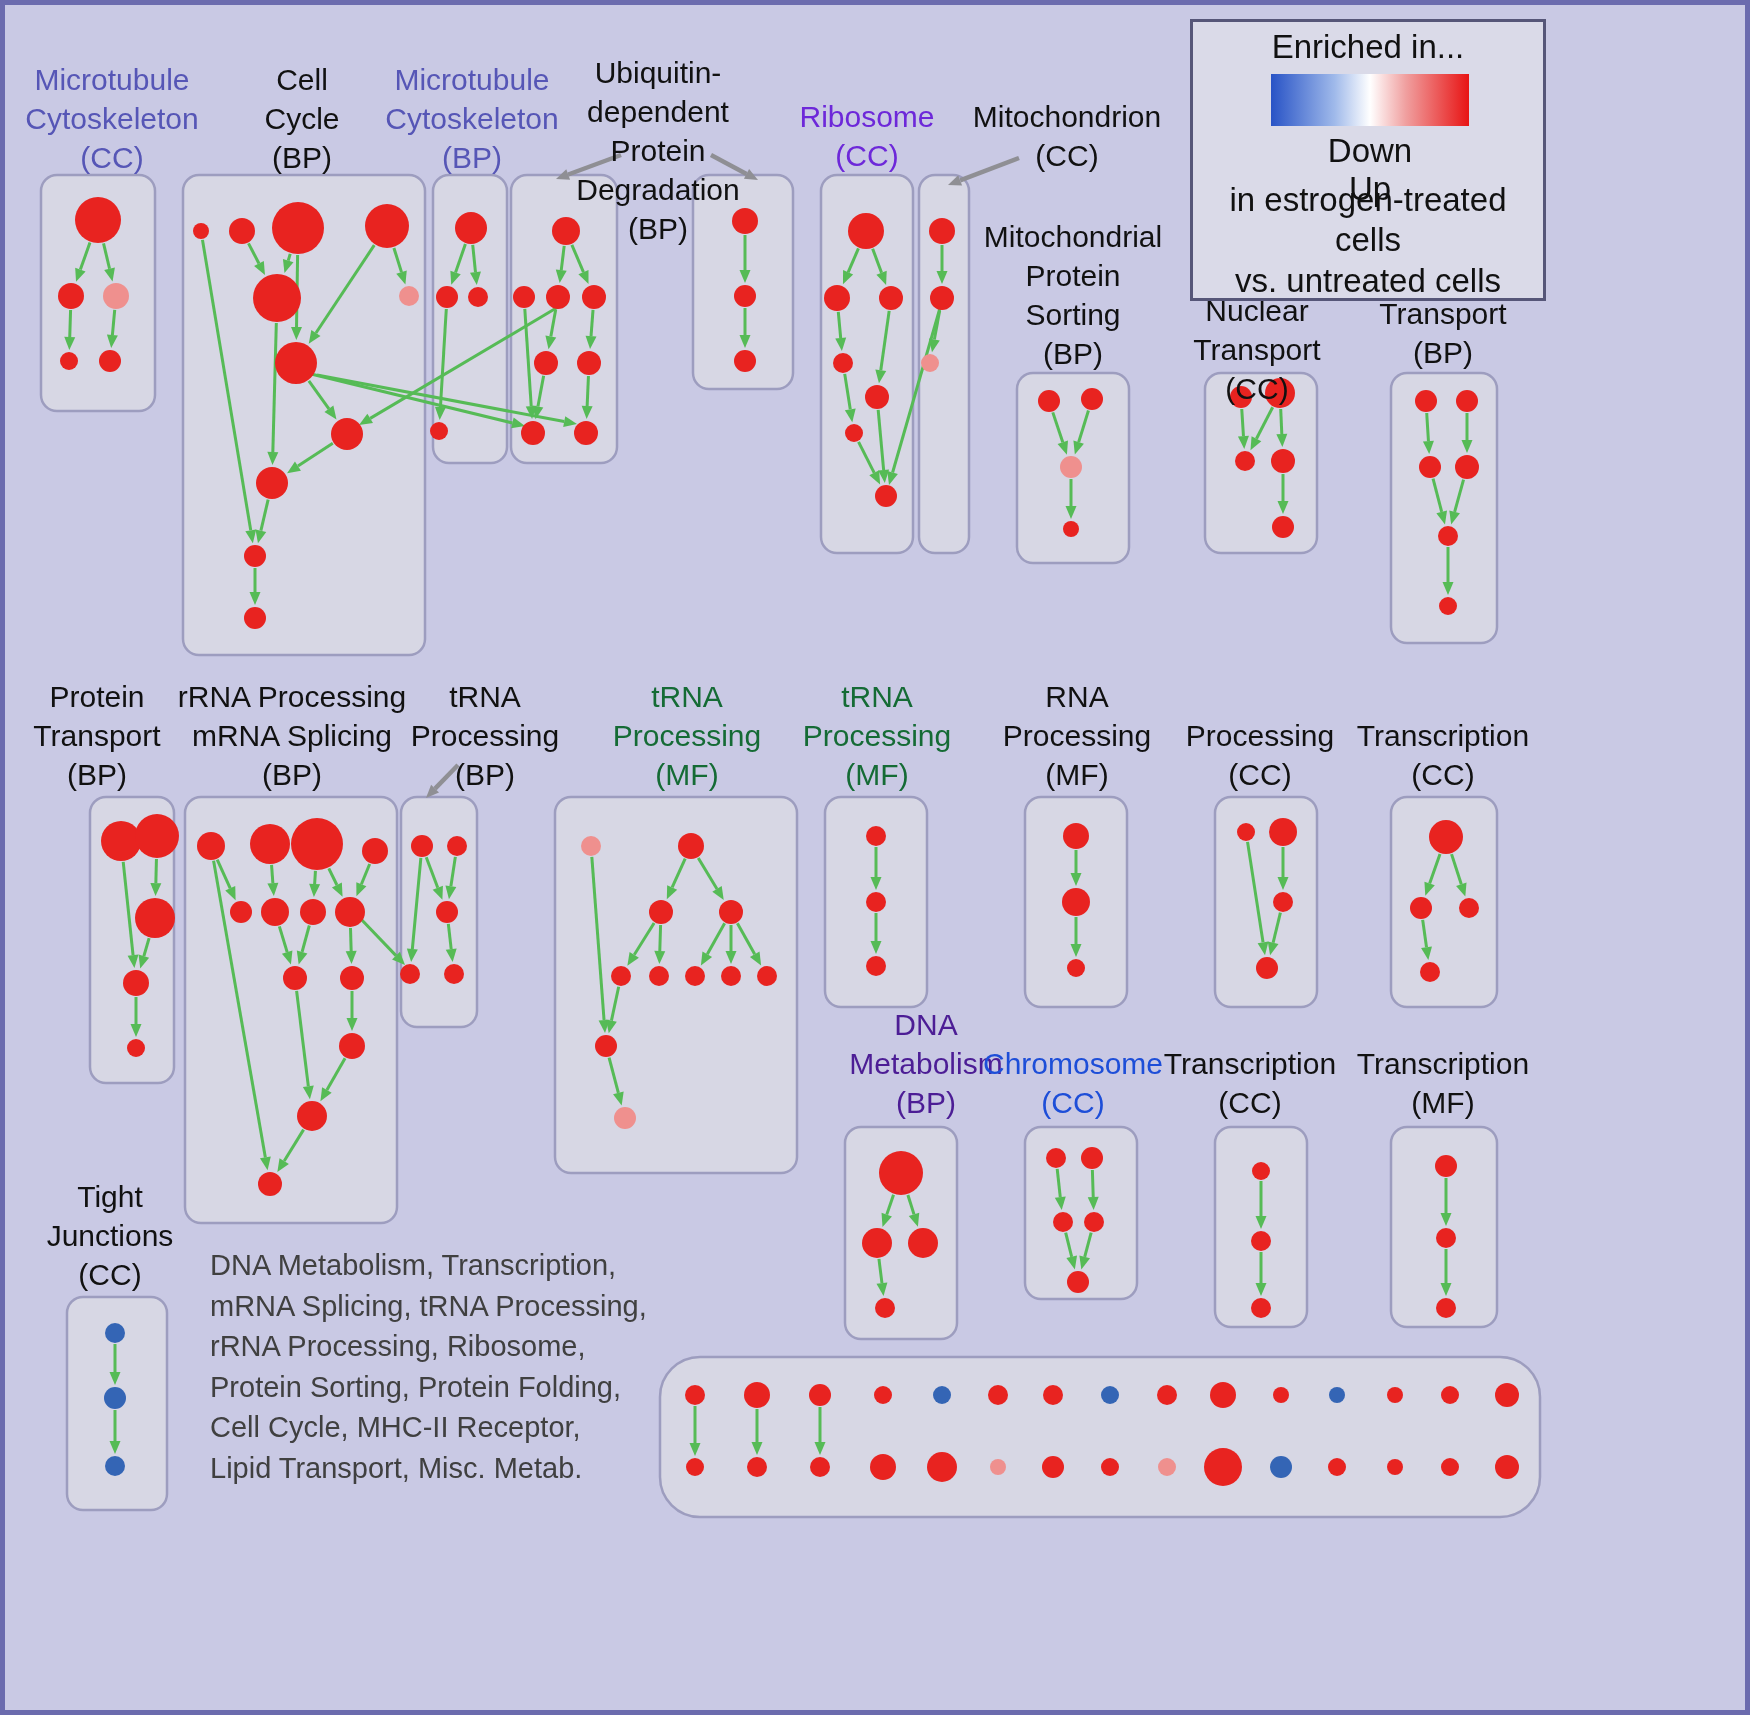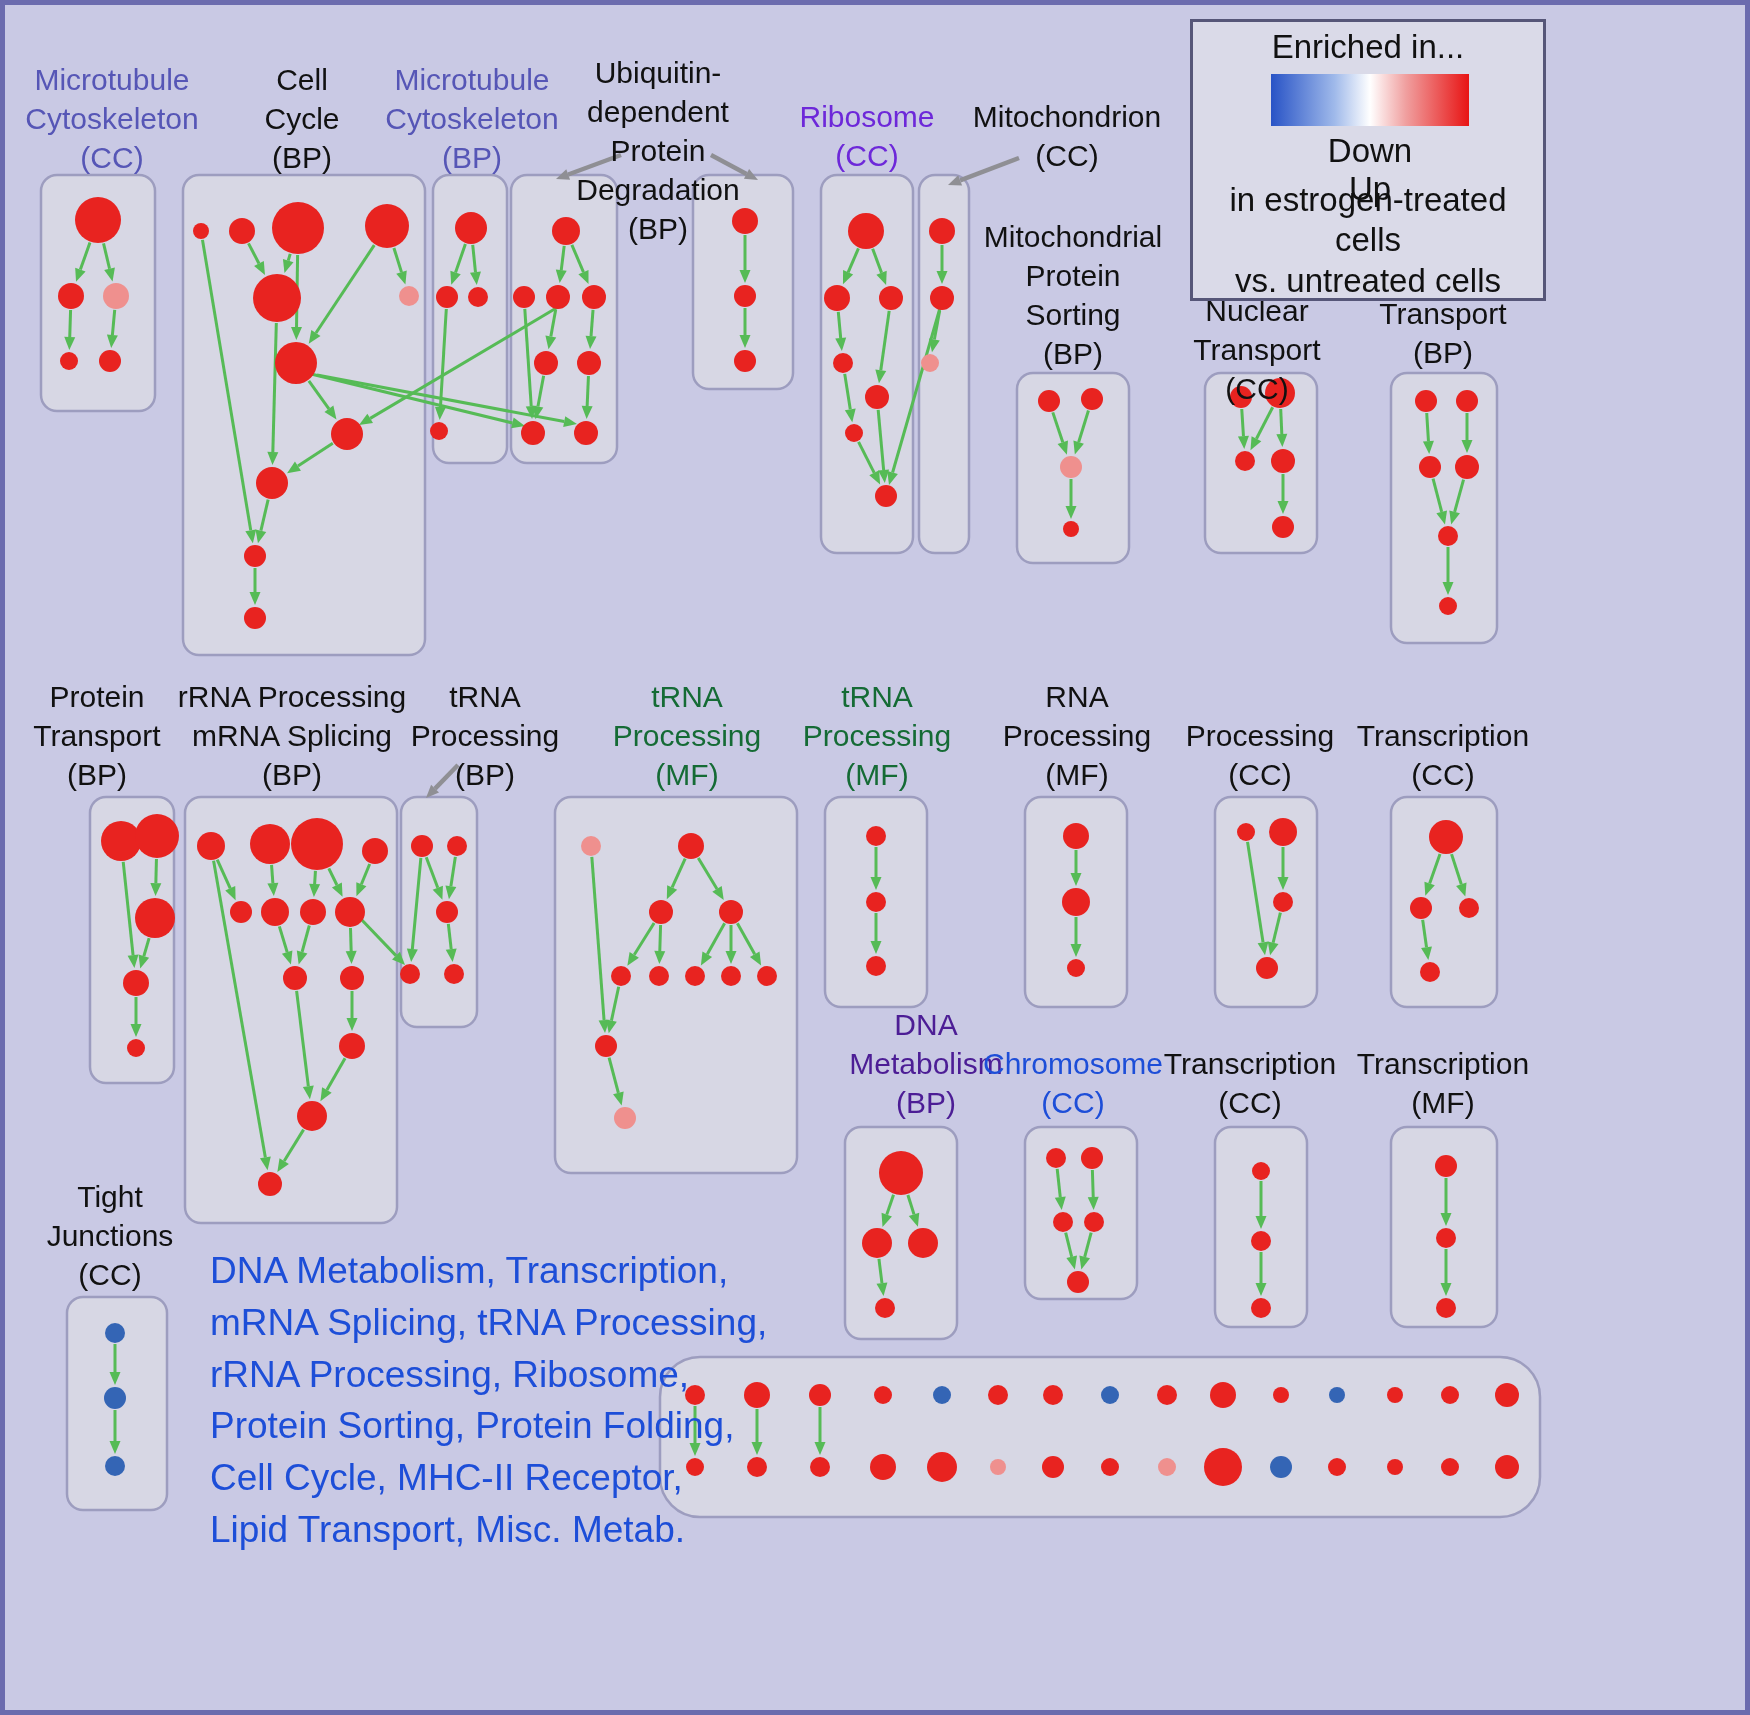--- a/index.html
+++ b/index.html
@@ -27,21 +27,21 @@
   .legend-row{
     position:absolute;left:72px;top:110px;width:210px;
     display:flex;justify-content:flex-start;font-size:33px;flex-direction:column;
   }
   .legend-sub{
     position:absolute;left:0;top:158px;width:100%;
     font-size:33px;line-height:1.22;white-space:pre-line;
   }
   .misc-text{
     position:absolute;left:205px;top:1240px;
-    font-size:37px;line-height:1.4;color:#1d4ed8;white-space:pre-line;
+    font-size:29px;line-height:1.4;color:#404040;white-space:pre-line;
   }
 </style>
 </head>
 <body>
 
 <div class="figure">
 
   <svg id="diagram-svg" width="1750" height="1715">
       <g>
         <rect x="36" y="170" width="114" height="236" rx="16" fill="#d7d7e4" stroke="#9d9dbf" stroke-width="2.5"></rect>

